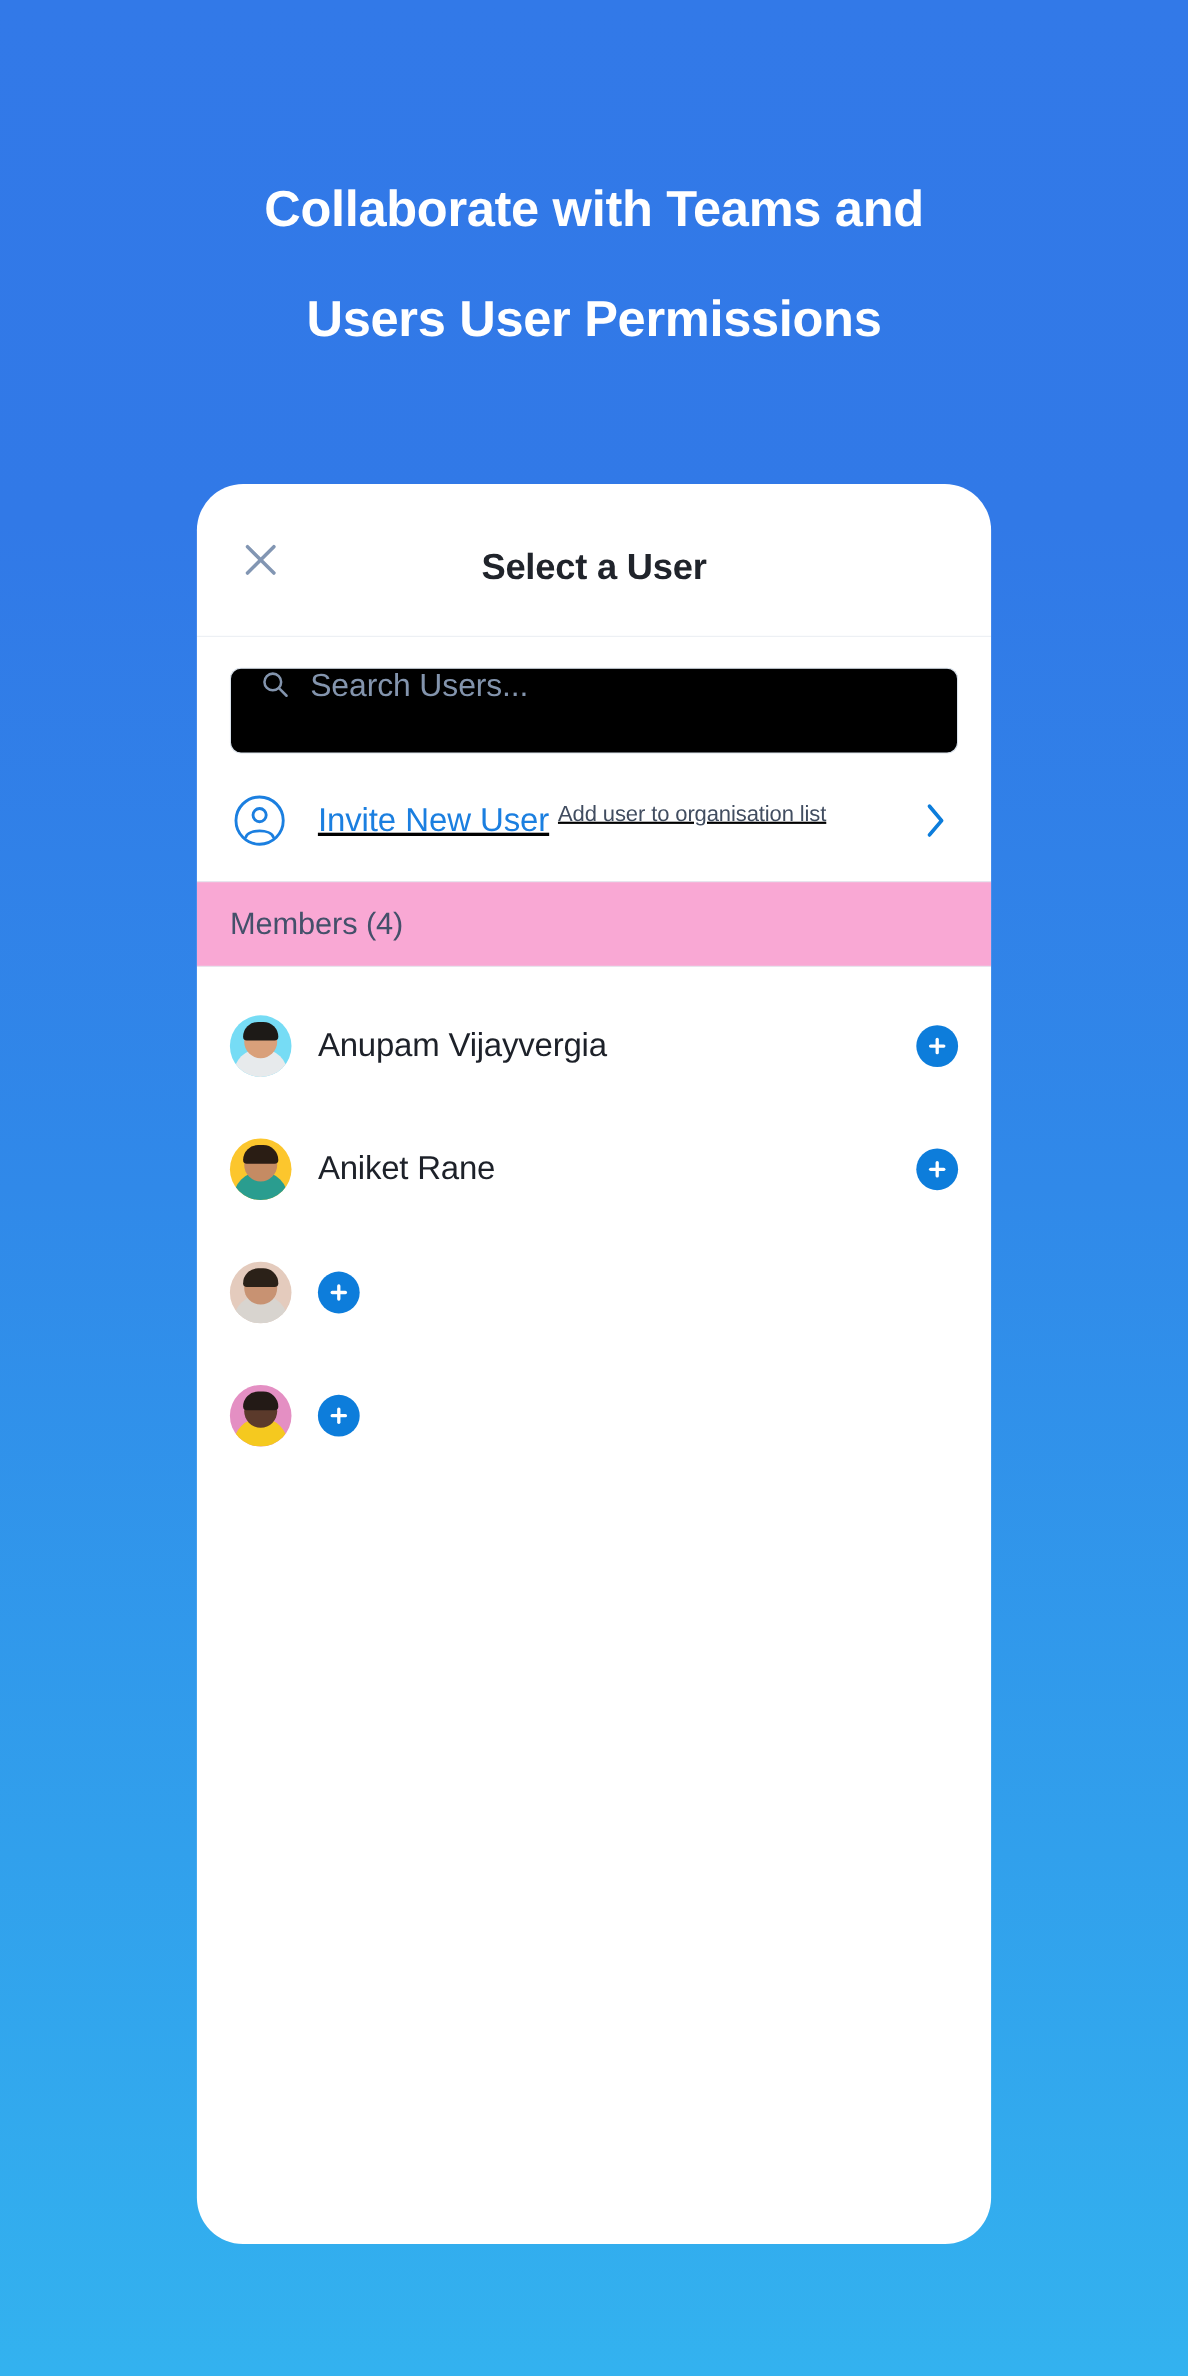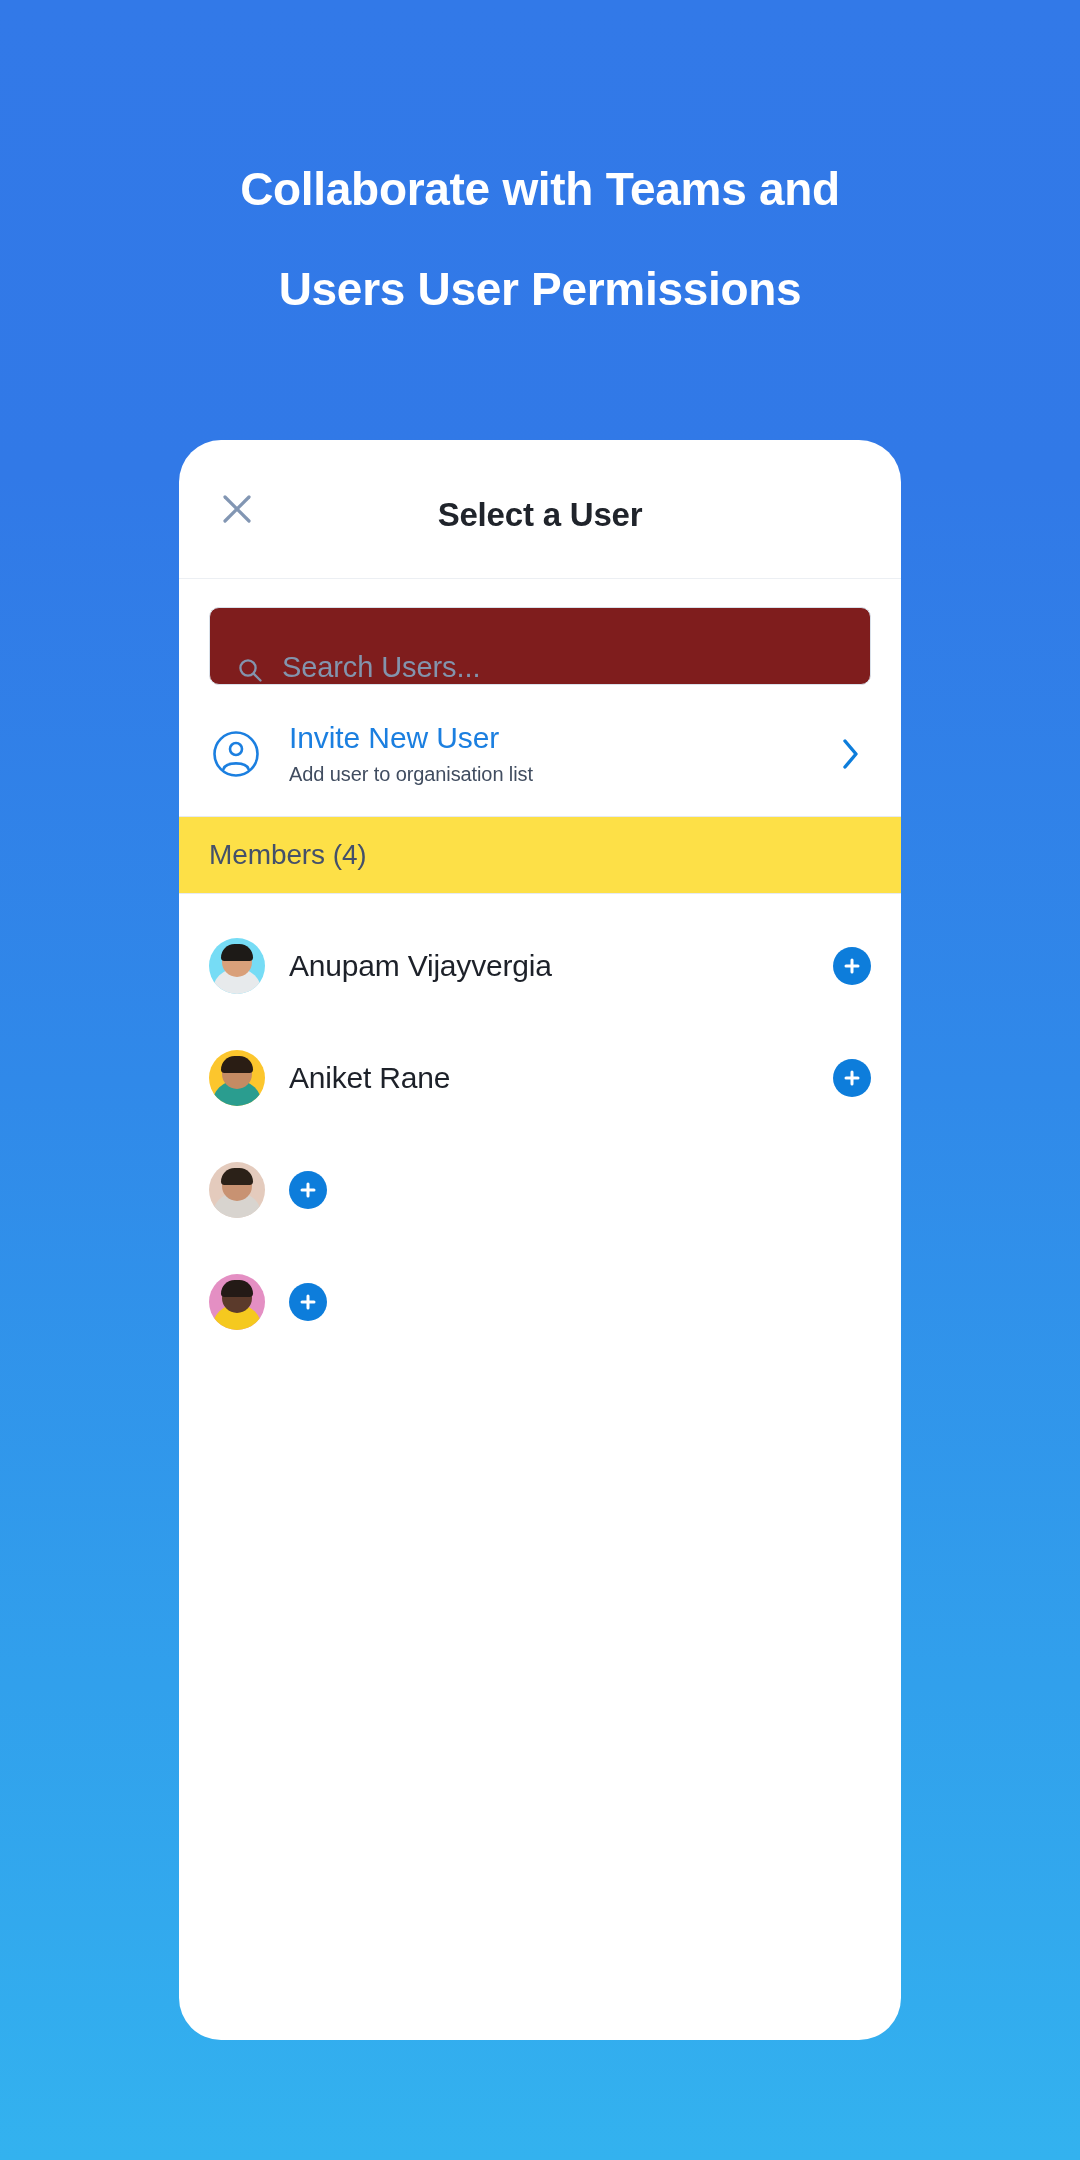--- a/index.html
+++ b/index.html
@@ -79,23 +79,23 @@
   
   .search-wrap {
     flex: 0 0 auto;
     padding: 28px 30px 26px 30px;
   }
   .search-box {
     height: 76px;
     border: 1px solid #d9e1ea;
     border-radius: 10px;
     display: flex;
-    align-items: flex-end;
+    align-items: flex-start;
     padding: 0 26px;
-    background: #7f1d1d;
+    background: #000000;
     cursor: text;
   }
   .search-icon {
     flex: 0 0 auto;
     margin-right: 18px;
     display: flex;
     align-items: center;
   }
   .search-placeholder {
     font-size: 29px;
@@ -115,22 +115,22 @@
     flex: 0 0 auto;
     width: 54px;
     margin-right: 26px;
     display: flex;
     align-items: center;
     justify-content: center;
   }
   .invite-texts {
     flex: 1 1 auto;
     display: flex;
-    flex-direction: column;
     gap: 8px;
+    text-decoration: underline;
   }
   .invite-title {
     font-size: 30px;
     color: #1b7fe0;
     letter-spacing: -0.1px;
   }
   .invite-sub {
     font-size: 20px;
     color: #414d60;
     letter-spacing: -0.1px;
@@ -140,21 +140,21 @@
     width: 40px;
     display: flex;
     align-items: center;
     justify-content: center;
   }
 
   
   .members-band {
     flex: 0 0 auto;
     height: 76px;
-    background: #fde047;
+    background: #f9a8d4;
     border-top: 1px solid #e6eaf1;
     border-bottom: 1px solid #e6eaf1;
     display: flex;
     align-items: center;
     padding: 0 30px;
   }
   .members-band-label {
     font-size: 28px;
     color: #44506a;
     letter-spacing: -0.1px;

